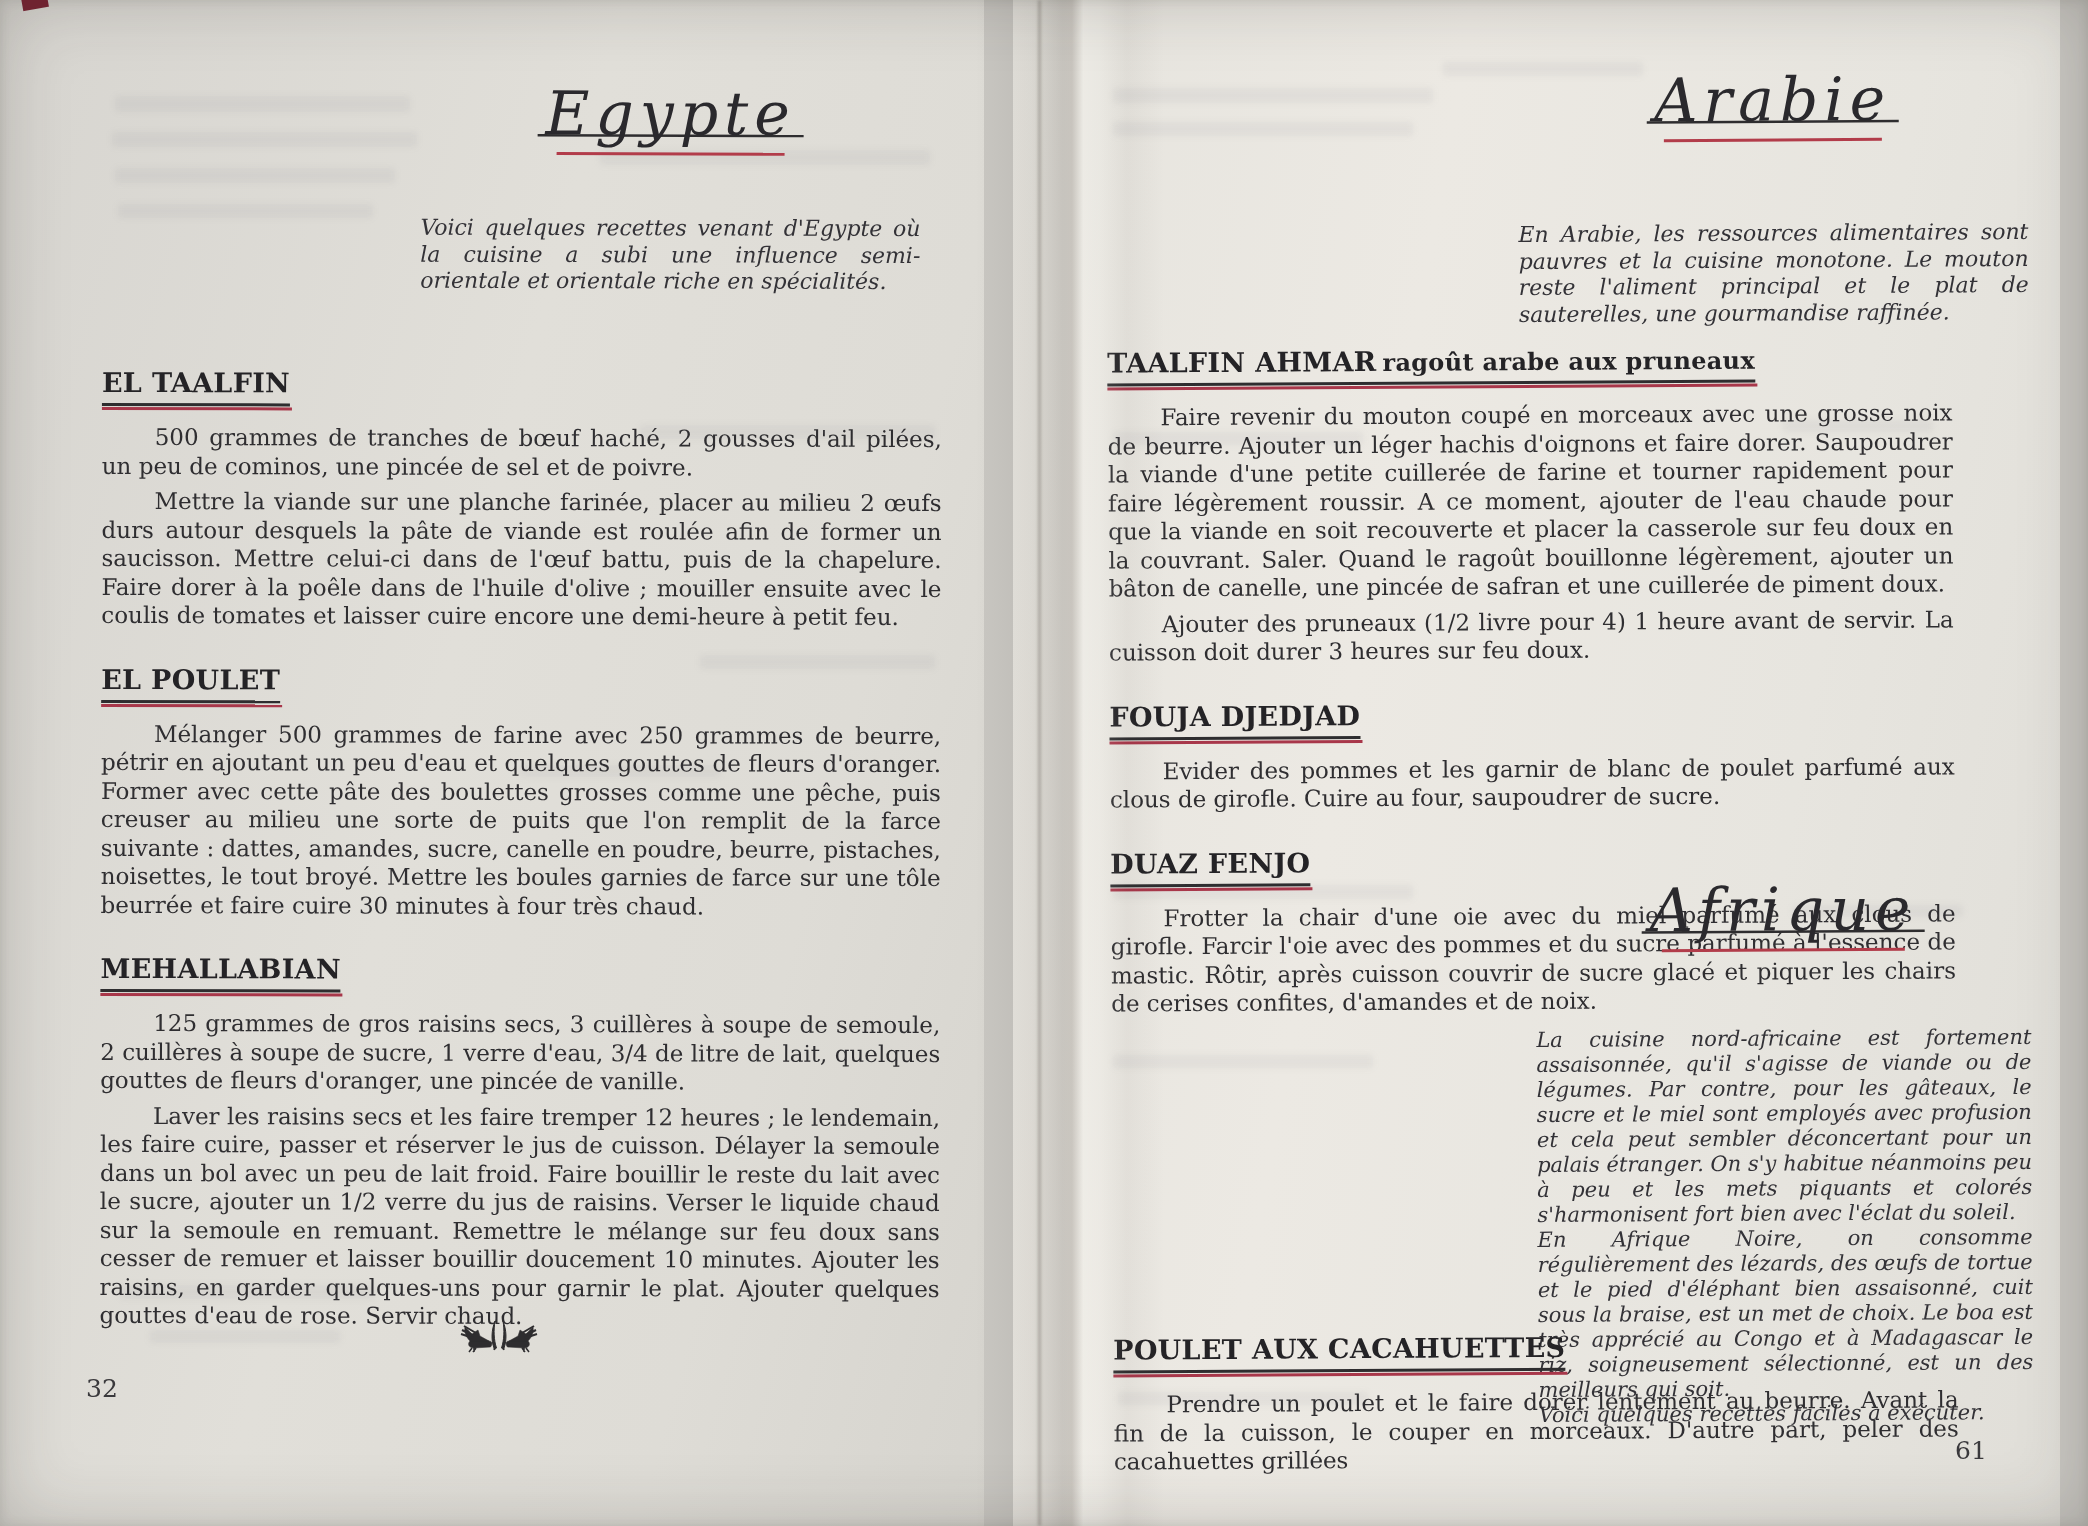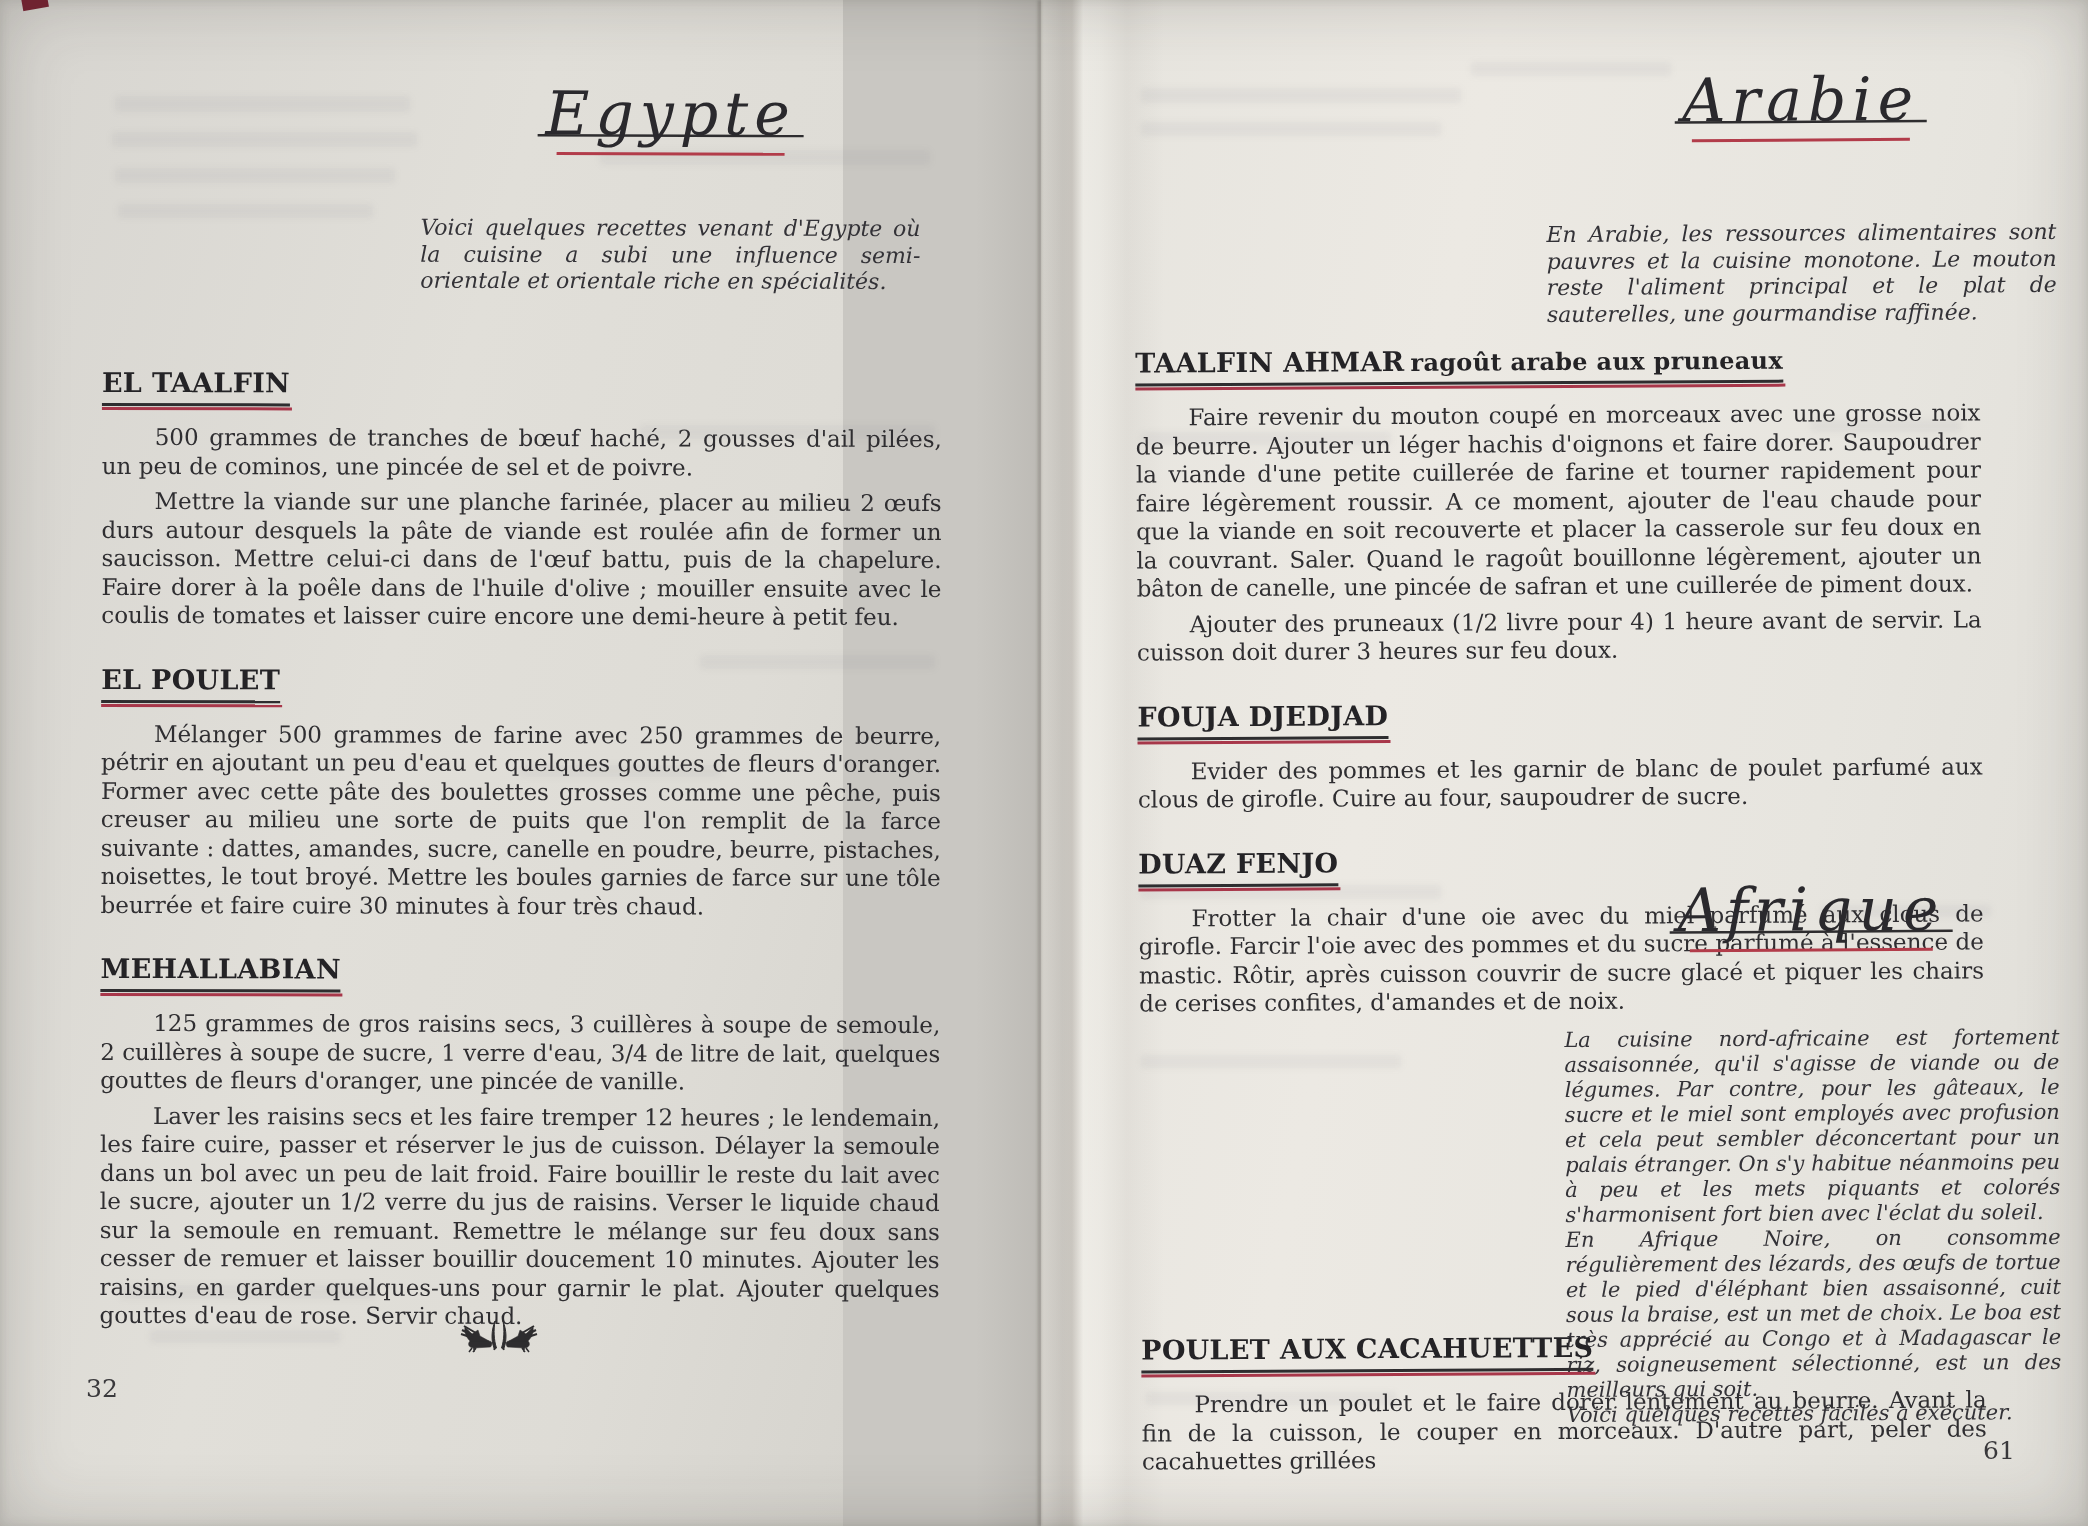--- a/index.html
+++ b/index.html
@@ -5,25 +5,25 @@
   html,body{margin:0;padding:0;}
   body{
     width:2088px;height:1526px;position:relative;overflow:hidden;
     background:#c9c7c2;
     font-family:"DejaVu Serif","Liberation Serif",serif;
     color:#2f2e31;
   }
   .scan{position:absolute;inset:0;}
   .page{position:absolute;top:0;height:1526px;}
   .page-left{
-    left:0;width:843px;
+    left:0;width:984px;
     background:linear-gradient(105deg,#d7d5d0 0%,#e1dfd9 45%,#dedcd6 75%,#d6d4ce 100%);
   }
   .page-right{
-    left:1041px;width:1047px;
+    left:1013px;width:1047px;
     background:linear-gradient(100deg,#e6e4de 0%,#ece9e3 35%,#e7e5df 70%,#e0ded8 100%);
   }
   
   .gutter{
     position:absolute;top:0;left:975px;width:190px;height:1526px;pointer-events:none;z-index:5;
     background:linear-gradient(to right,
       rgba(70,64,58,0) 0%,
       rgba(70,64,58,0.08) 30%,
       rgba(70,64,58,0.20) 46%,
       rgba(120,112,104,0.28) 51%,

